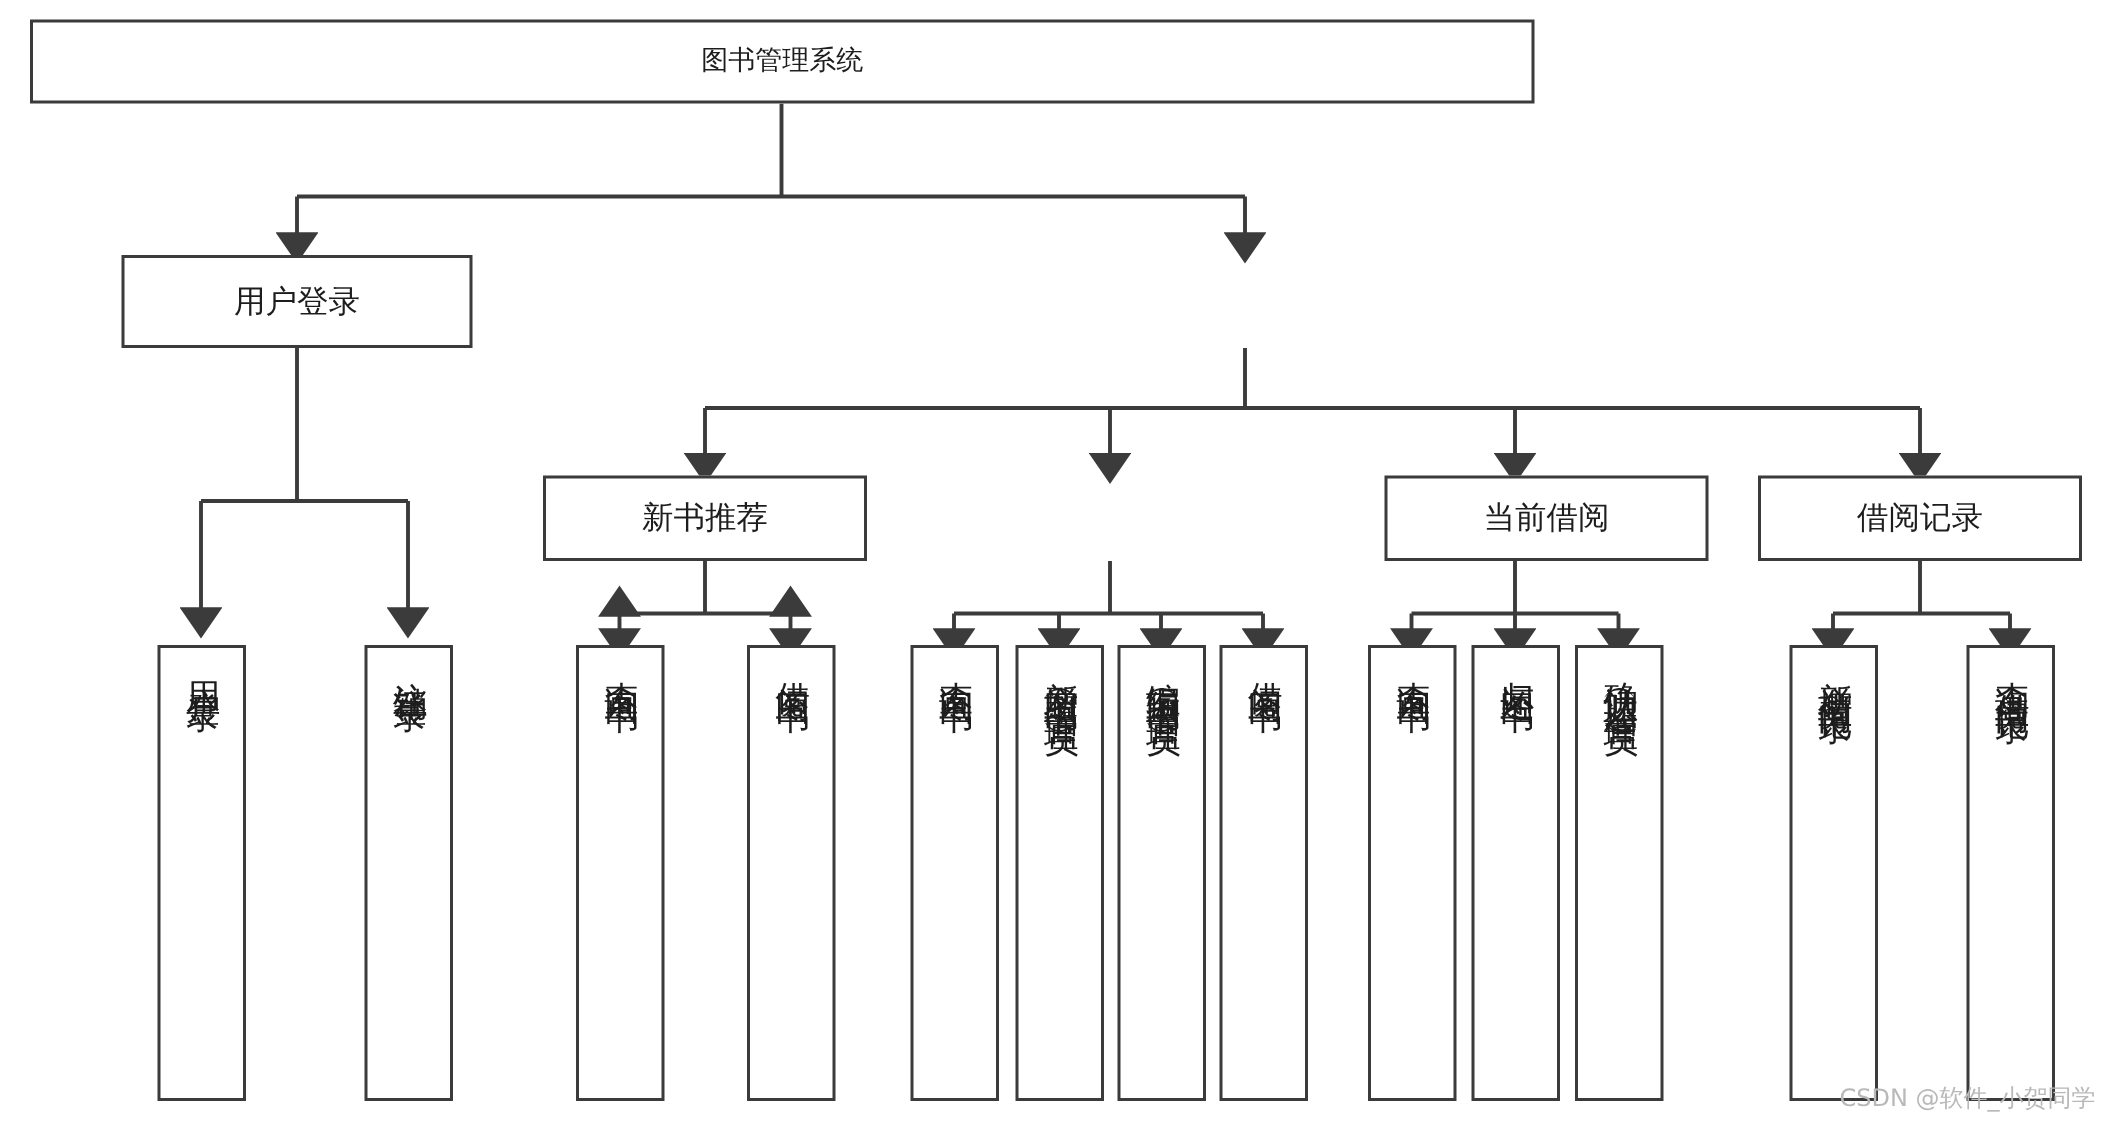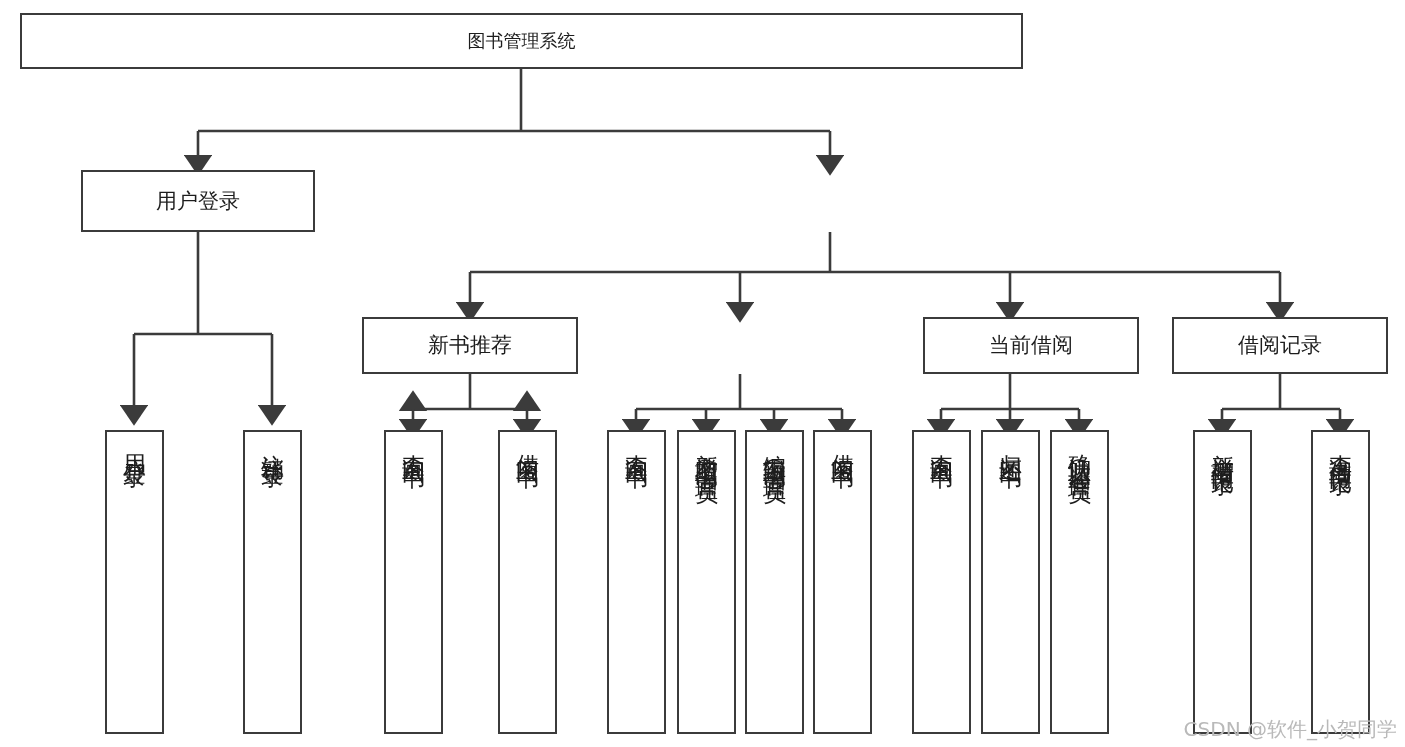--- a/index.html
+++ b/index.html
@@ -41,21 +41,21 @@
     text-orientation:upright;
     font-size:23px;
     letter-spacing:4px;
     line-height:1;
   }
 
   .watermark{
     position:absolute;
     right:8px;
     bottom:4px;
-    font-size:20px;
+    font-size:16px;
     color:#b9b9b9;
     white-space:nowrap;
     font-family:"DejaVu Sans","Liberation Sans",sans-serif;
   }
 </style>
 </head>
 <body>
 
 <div id="stage">
 

